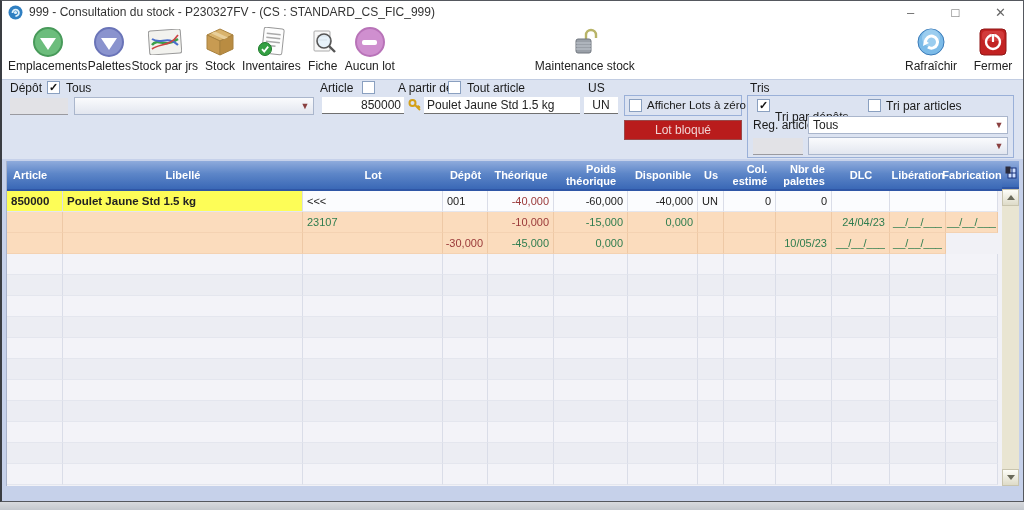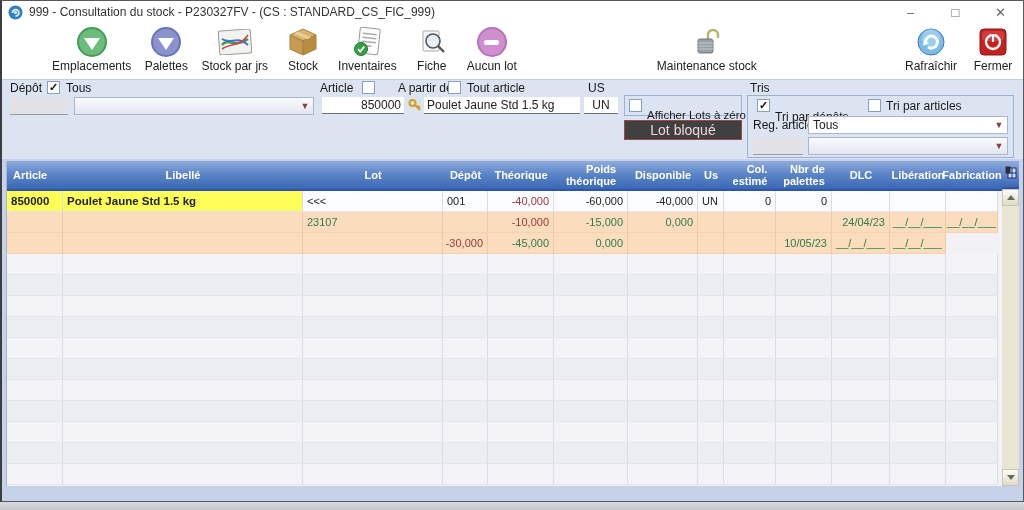--- a/index.html
+++ b/index.html
@@ -13,21 +13,21 @@
   
   .titlebar { height:22px; background:#fff; display:flex; align-items:center; padding-left:6px; flex:none; }
   .app-ico { width:15px; height:15px; margin-right:6px; flex:none; }
   .title-text { font-size:12px; color:#333; white-space:nowrap; }
   .win-controls { margin-left:auto; display:flex; height:22px; }
   .win-btn { width:45px; height:22px; display:flex; align-items:center; justify-content:center;
              color:#666; font-size:13px; cursor:default; }
 
   
   .toolbar { height:56px; background:#fff; display:flex; align-items:flex-start; padding:2px 8px 0 6px; flex:none; }
-  .tb-left { display:flex; gap:13px;margin-left:44px; }
+  .tb-left { display:flex; gap:0; }
   .tbtn { display:flex; flex-direction:column; align-items:center; min-width:44px; cursor:pointer; }
   .ticon { height:34px; display:flex; align-items:center; justify-content:center; }
   .tlabel { font-size:12px; color:#222; white-space:nowrap; }
   .circ { width:30px; height:30px; border-radius:50%; display:flex; align-items:center; justify-content:center; }
   .tri-down { width:0; height:0; border-left:8px solid transparent; border-right:8px solid transparent;
               border-top:12px solid #fff; margin-top:3px; }
   .minus-bar { width:15px; height:5px; background:#fff; border-radius:2px; }
   .tb-maint { margin-left:140px; }
   .tb-right { margin-left:auto; display:flex; gap:14px; }
 
@@ -38,22 +38,22 @@
         align-items:center; justify-content:center; font-size:11px; font-weight:bold; color:#111;
         vertical-align:middle; cursor:pointer; position:absolute; }
   .field { position:absolute; background:#fff; border:none; border-bottom:1px solid #707070; height:17px;
            font-size:12px; padding:1px 3px; font-family:"Liberation Sans", sans-serif; }
   .gray-box { position:absolute; background:#e2e2e6; border-bottom:1px solid #9a9aa0; height:17px; }
   .combo { position:absolute; height:18px; background:linear-gradient(#fafbfd,#e2e6ef); border:1px solid #aab6cc;
            display:flex; align-items:center; cursor:pointer; font-size:12px; }
   .combo .cval { flex:1; padding:0 4px; white-space:nowrap; overflow:hidden; }
   .combo .carrow { width:16px; text-align:center; color:#8a4040; font-size:9px; flex:none; }
   .group-box { position:absolute; border:1px solid #9ab0d8; }
-  .btn-lot { position:absolute; background:#404040; color:#f0d4d4; border:1px solid #9a4848;
-             display:flex; align-items:center; justify-content:center; font-size:14px; cursor:pointer; }
+  .btn-lot { position:absolute; background:#b91c1c; color:#f0d4d4; border:1px solid #9a4848;
+             display:flex; align-items:center; justify-content:center; font-size:12px; cursor:pointer; }
 
   
   .table-zone { flex:1; display:flex; min-height:0; background:#c6d1ea; padding-top:2px; }
   .grid-wrap { flex:1; background:#f1f1f6; overflow:hidden; border-left:1px solid #aab4cc; }
   .trow { display:grid; }
   .thead { background:linear-gradient(#8fabdc 0%, #5d86c8 45%, #3a68b6 100%); border-bottom:2px solid #2f56a6; }
   .th { color:#fff; font-size:11px; font-weight:bold; display:flex; align-items:center; justify-content:center;
         text-align:right; white-space:pre-line; line-height:12px; height:28px; padding:0 2px; cursor:pointer; }
   .th.al { justify-content:flex-start; text-align:left; padding-left:6px; }
   .td { height:21px; font-size:11px; display:flex; align-items:center; padding:0 4px;
@@ -245,21 +245,21 @@
           <path d="M7 7l5 5M10 10l2-1.5M9 9l1.8-1.4" stroke="#d4a017" stroke-width="1.8" fill="none"></path>
         </svg>
     </span>
     <span class="field" style="left:422px; top:17px; width:156px;">Poulet Jaune Std 1.5 kg</span>
 
     <span class="flabel" style="left:586px; top:1px;">US</span>
     <span class="field" style="left:582px; top:17px; width:34px; text-align:center;">UN</span>
 
     <div class="group-box" style="left:622px; top:15px; width:118px; height:21px;"></div>
     <span class="cb" style="left:627px; top:19px;"></span>
-    <span class="flabel" style="left:645px; top:29px; font-size:11.5px;">Afficher Lots à zéro</span>
+    <span class="flabel" style="left:645px; top:19px; font-size:11.5px;">Afficher Lots à zéro</span>
     <div class="btn-lot" style="left:622px; top:40px; width:118px; height:20px;">Lot bloqué</div>
 
     <span class="flabel" style="left:748px; top:1px;">Tris</span>
     <div class="group-box" style="left:745px; top:15px; width:267px; height:63px;"></div>
     <span class="cb" style="left:755px; top:19px;">✓</span>
     <span class="flabel" style="left:773px; top:19px;margin-top:11px;">Tri par dépôts</span>
     <span class="cb" style="left:866px; top:19px;"></span>
     <span class="flabel" style="left:884px; top:19px;">Tri par articles</span>
     <span class="flabel" style="left:751px; top:38px;">Reg. article</span>
     <div class="combo" style="left:806px; top:36px; width:200px; background:#fff;">

